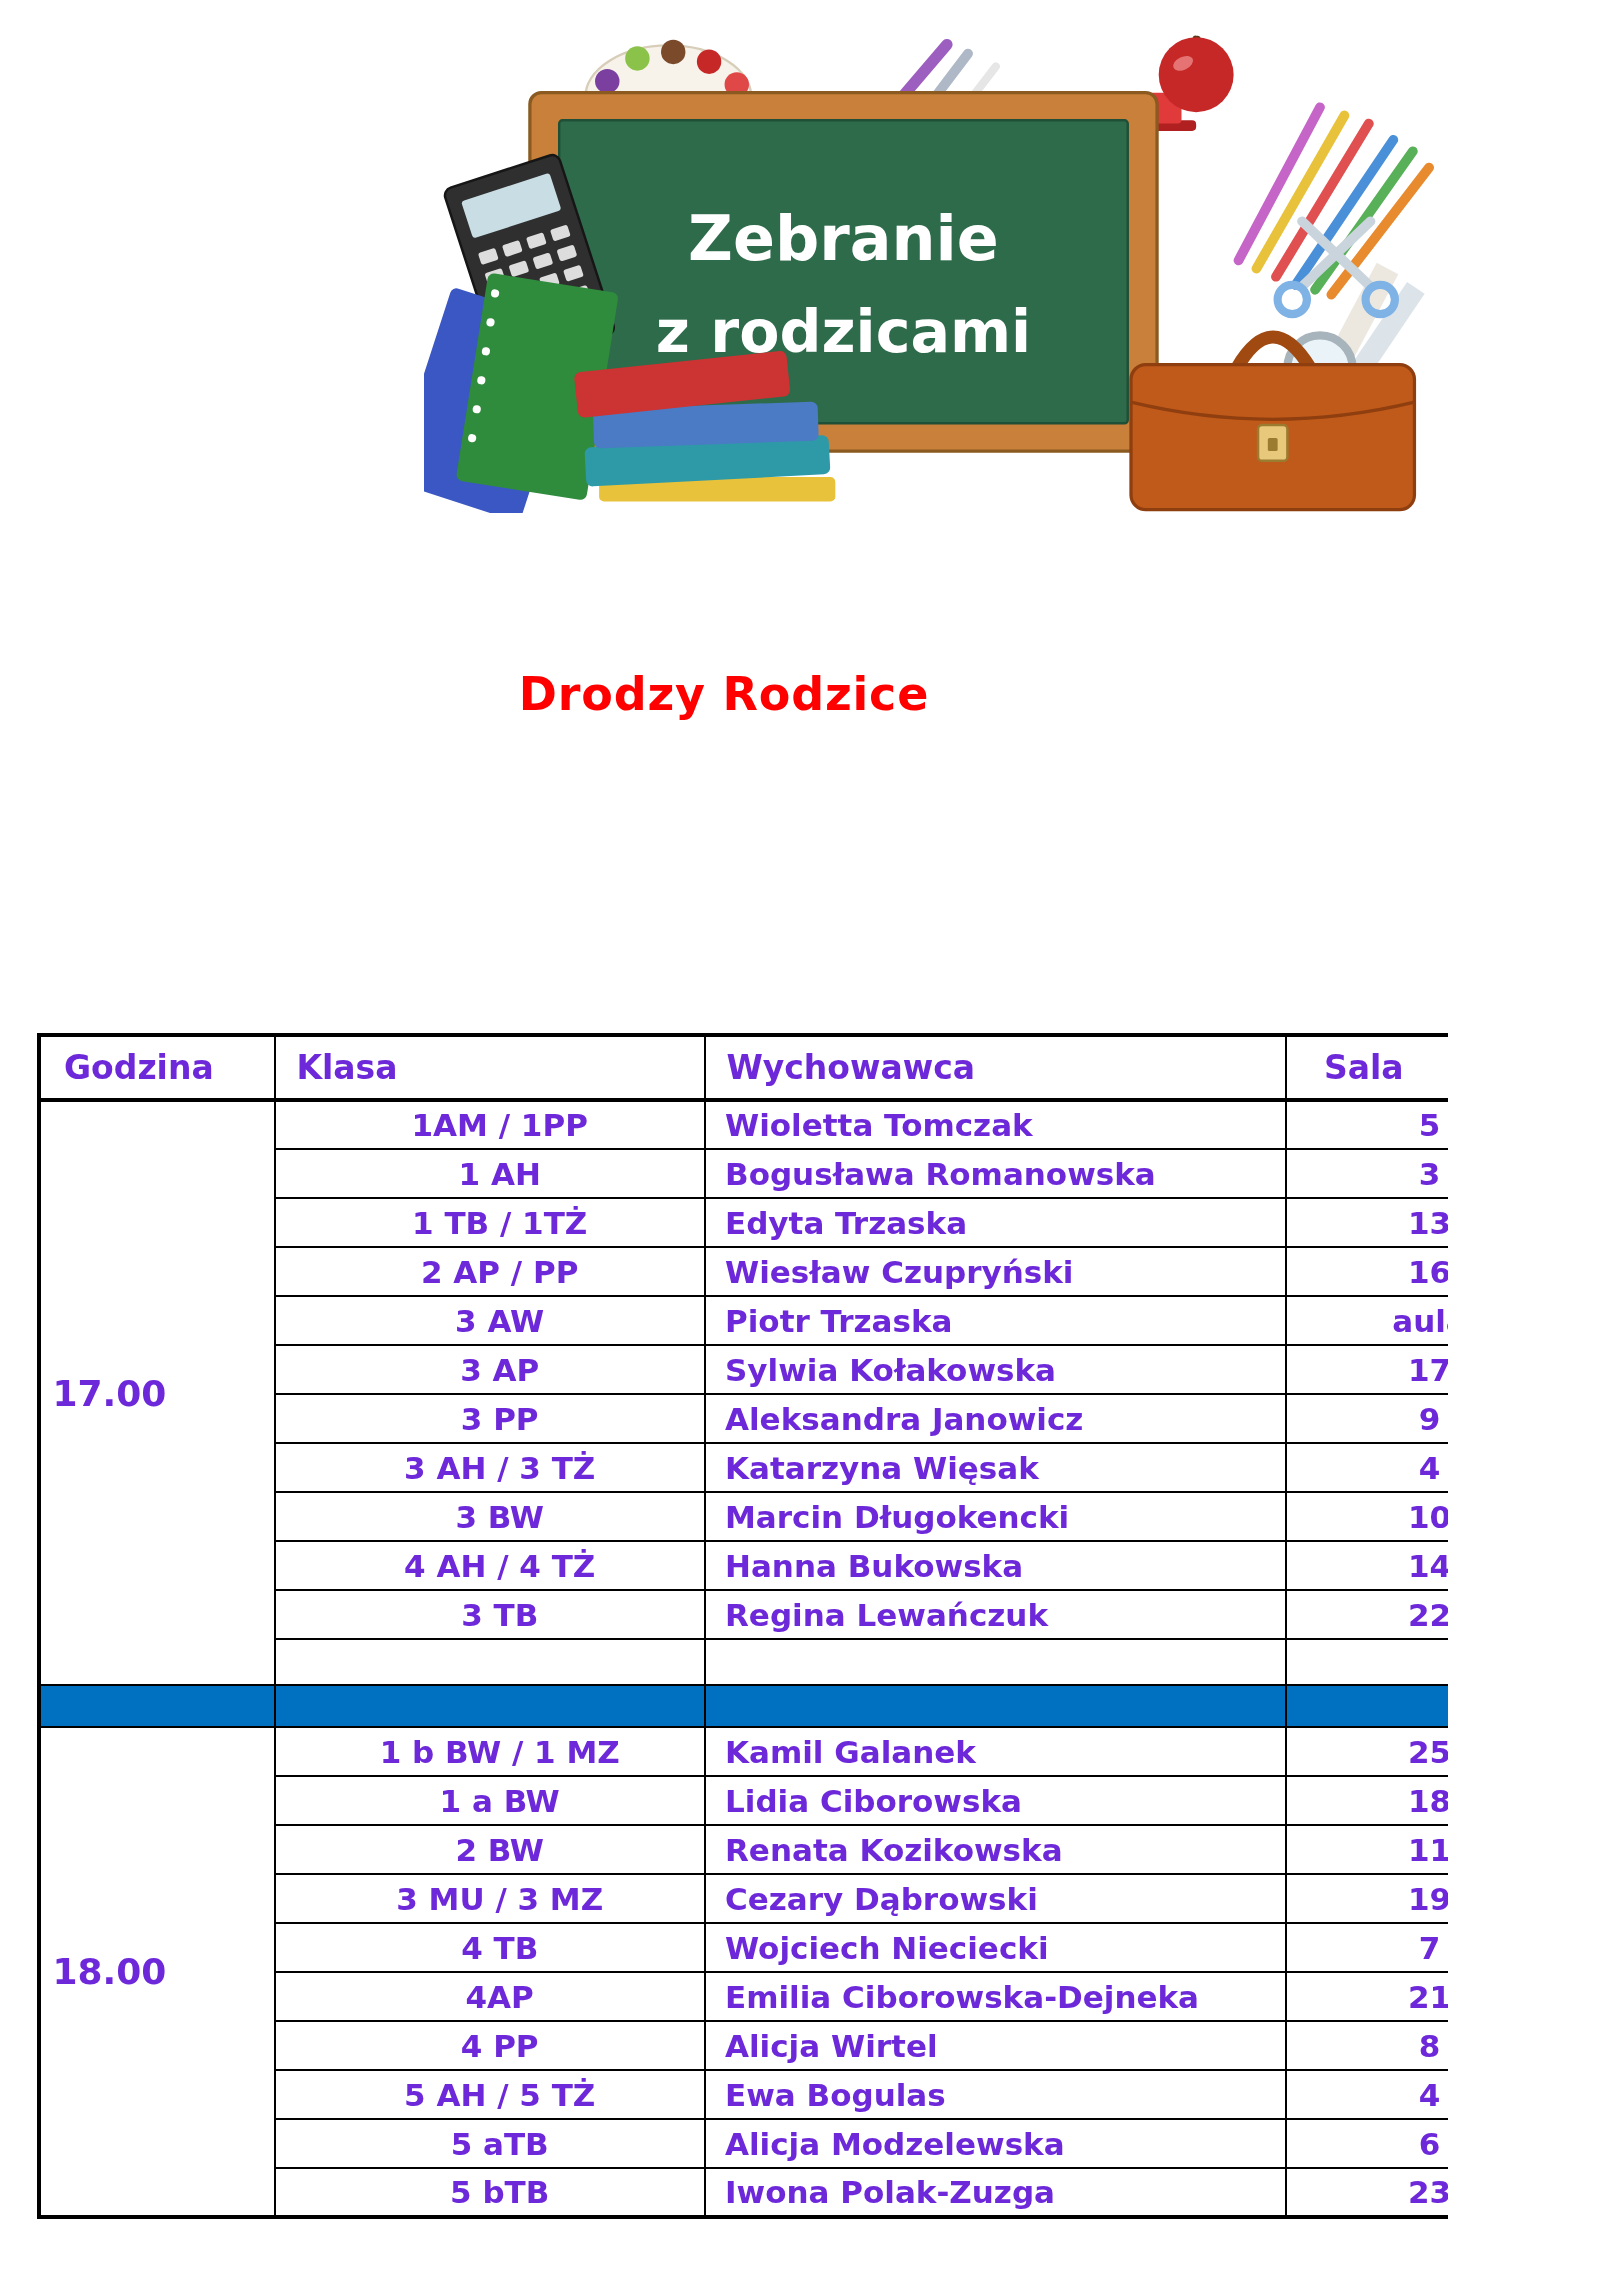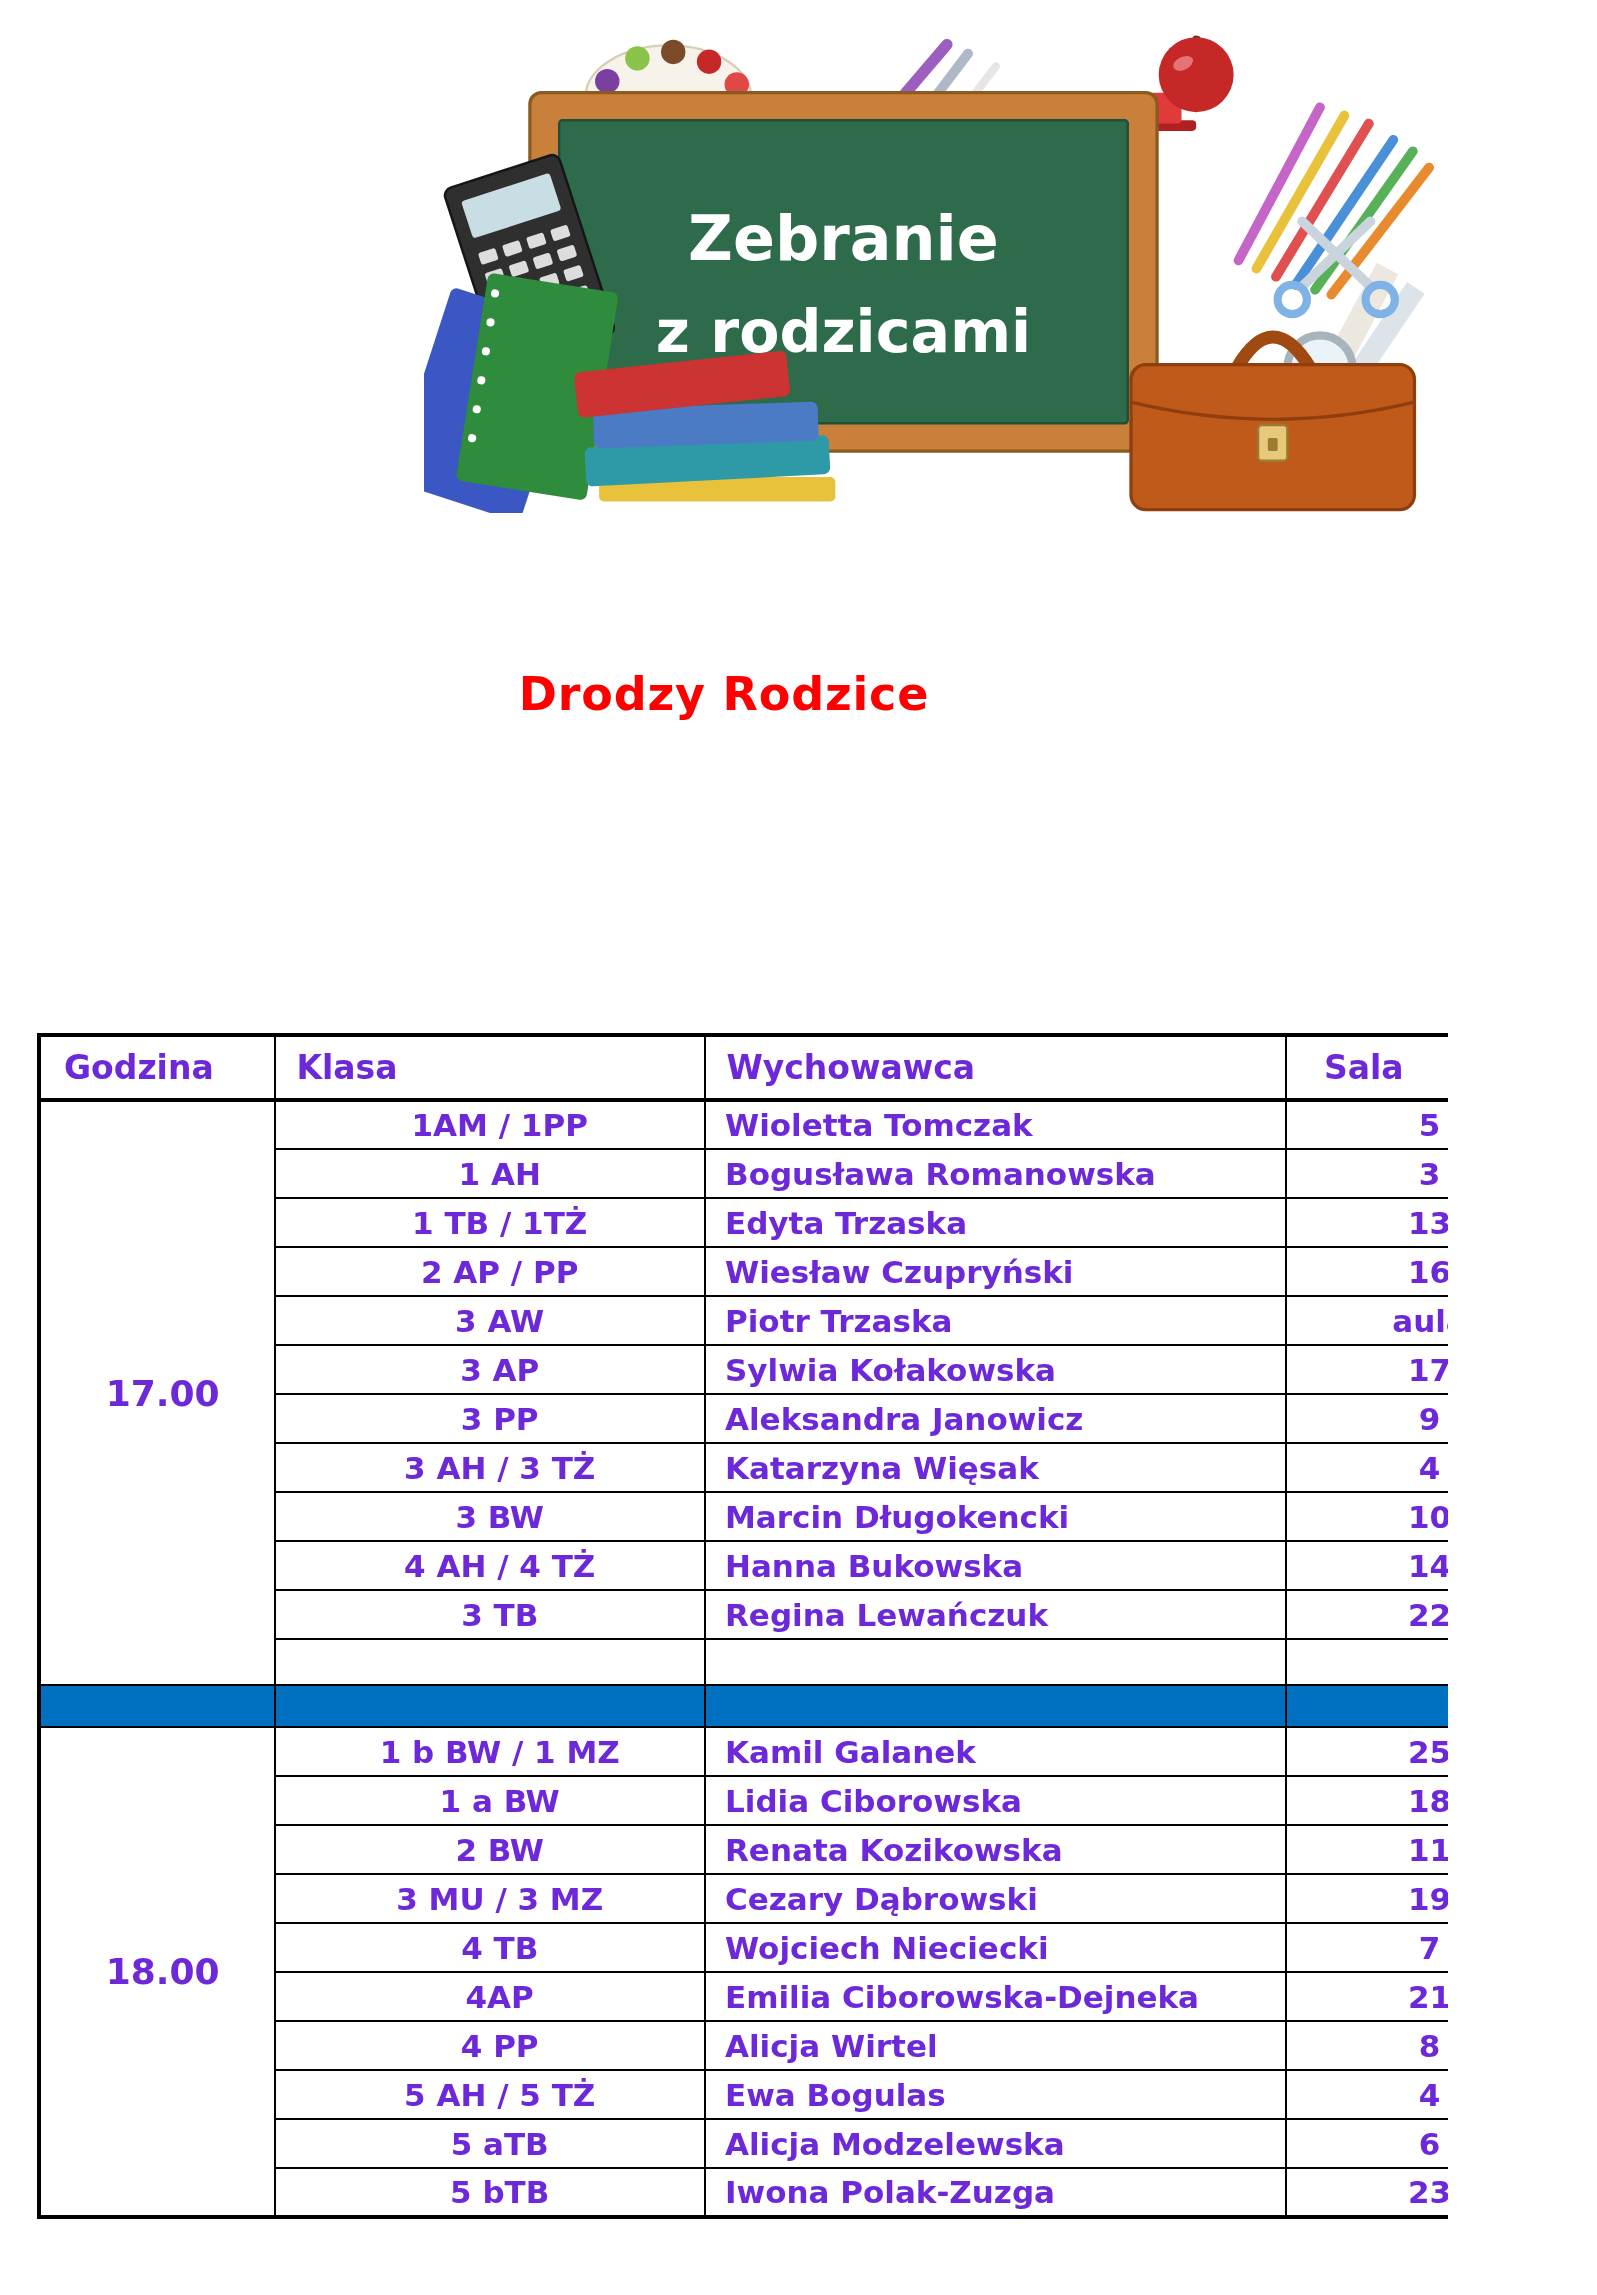--- a/index.html
+++ b/index.html
@@ -78,21 +78,21 @@
     font-size: 31px;
     vertical-align: middle;
   }
   .schedule td.klasa { padding-left: 20.4px; text-align: center; }
   .schedule td.wych  { padding-left: 19px; }
   .schedule td.sala  { text-align: center; }
   .schedule td.time-cell {
     font-size: 36px;
     padding-left: 11.4px;
     vertical-align: middle;
-    text-align: center;
+    text-align: left;
   }
   .schedule tr.empty-row td { height: 46px; }
   .schedule tr.separator-row td {
     height: 42px;
     background: #0070C0;
   }
   .board-text {
     font-family: "DejaVu Sans", sans-serif;
     font-weight: bold;
     fill: #ffffff;

